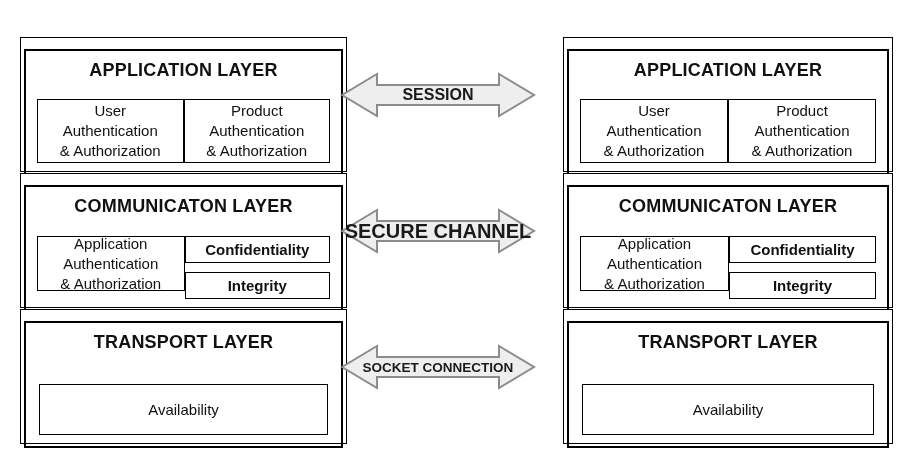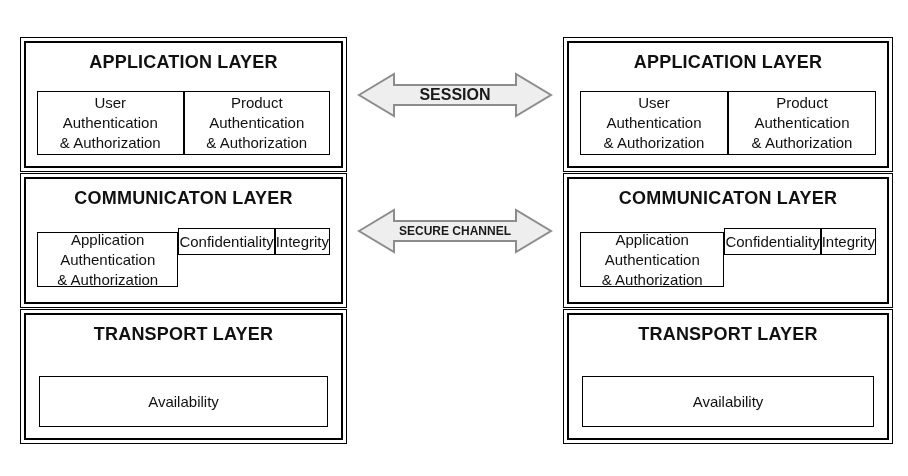--- a/index.html
+++ b/index.html
@@ -33,20 +33,21 @@
     padding: 3px;
     background: #ffffff;
   }
   .layer-inner {
     height: 100%;
     border: 2px solid #000000;
     display: flex;
     flex-direction: column;
     justify-content: space-between;
     padding: 7px 11px 11px 11px;
+    margin-top: 8px;
   }
   .layer-title {
     text-align: center;
     font-weight: bold;
     font-size: 18px;
     letter-spacing: 0.2px;
     line-height: 24px;
     white-space: nowrap;
   }
 
@@ -57,40 +58,41 @@
     line-height: 20px;
     white-space: pre-line;
     display: flex;
     align-items: center;
     justify-content: center;
     background: #ffffff;
   }
 
   .cell-row {
     display: flex;
-    align-items: center;
+    align-items: flex-start;
   }
   .cell-row .app-cell { flex: 1; height: 64px; }
 
   .comm-main { flex: 1; height: 55px; }
   .comm-right {
     flex: 1;
     display: flex;
-    flex-direction: row;
+    flex-direction: column;
     justify-content: space-between;
     height: 63px;
+    font-weight: bold;
   }
   .comm-right .cell { height: 27px; }
 
   .cell.wide { height: 51px; margin: 0 2px; }
 
   
   .arrow-col {
     position: absolute;
-    left: 347px;
+    left: 330px;
     top: 37px;
     width: 216px;
     display: flex;
     flex-direction: column;
   }
   .connector-row {
     height: 136px;
     display: flex;
     align-items: center;
     justify-content: center;
@@ -107,21 +109,21 @@
     position: absolute;
     inset: 0;
     display: flex;
     align-items: center;
     justify-content: center;
     font-weight: bold;
     color: #1a1a1a;
     white-space: nowrap;
   }
   .connector-row:nth-child(1) .connector-label { font-size: 16px; }
-  .connector-row:nth-child(2) .connector-label { font-size: 12px; }
+  .connector-row:nth-child(2) .connector-label { font-size: 20px; }
   .connector-row:nth-child(3) .connector-label { font-size: 13.5px; }
 </style>
 </head>
 <body>
 
 <div class="canvas">
 
   <div class="stack left">
 
     <div class="layer">
@@ -175,20 +177,28 @@
 
     <div class="connector-row">
       <div class="connector">
         <svg viewBox="0 0 196 48">
           <polygon points="2,24 37,3 37,14 159,14 159,3 194,24 159,45 159,34 37,34 37,45" fill="#eeeeee"></polygon>
         </svg>
         <div class="connector-label">SECURE CHANNEL</div>
       </div>
     </div>
 
+    <div class="connector-row">
+      <div class="connector">
+        <svg viewBox="0 0 196 48">
+          <polygon points="2,24 37,3 37,14 159,14 159,3 194,24 159,45 159,34 37,34 37,45" fill="#eeeeee"></polygon>
+        </svg>
+        <div class="connector-label">SOCKET CONNECTION</div>
+      </div>
+    </div>
 
   </div>
 
   <div class="stack right">
 
     <div class="layer">
       <div class="layer-inner">
         <div class="layer-title">APPLICATION LAYER</div>
         <div class="cell-row">
           <div class="cell app-cell">User

